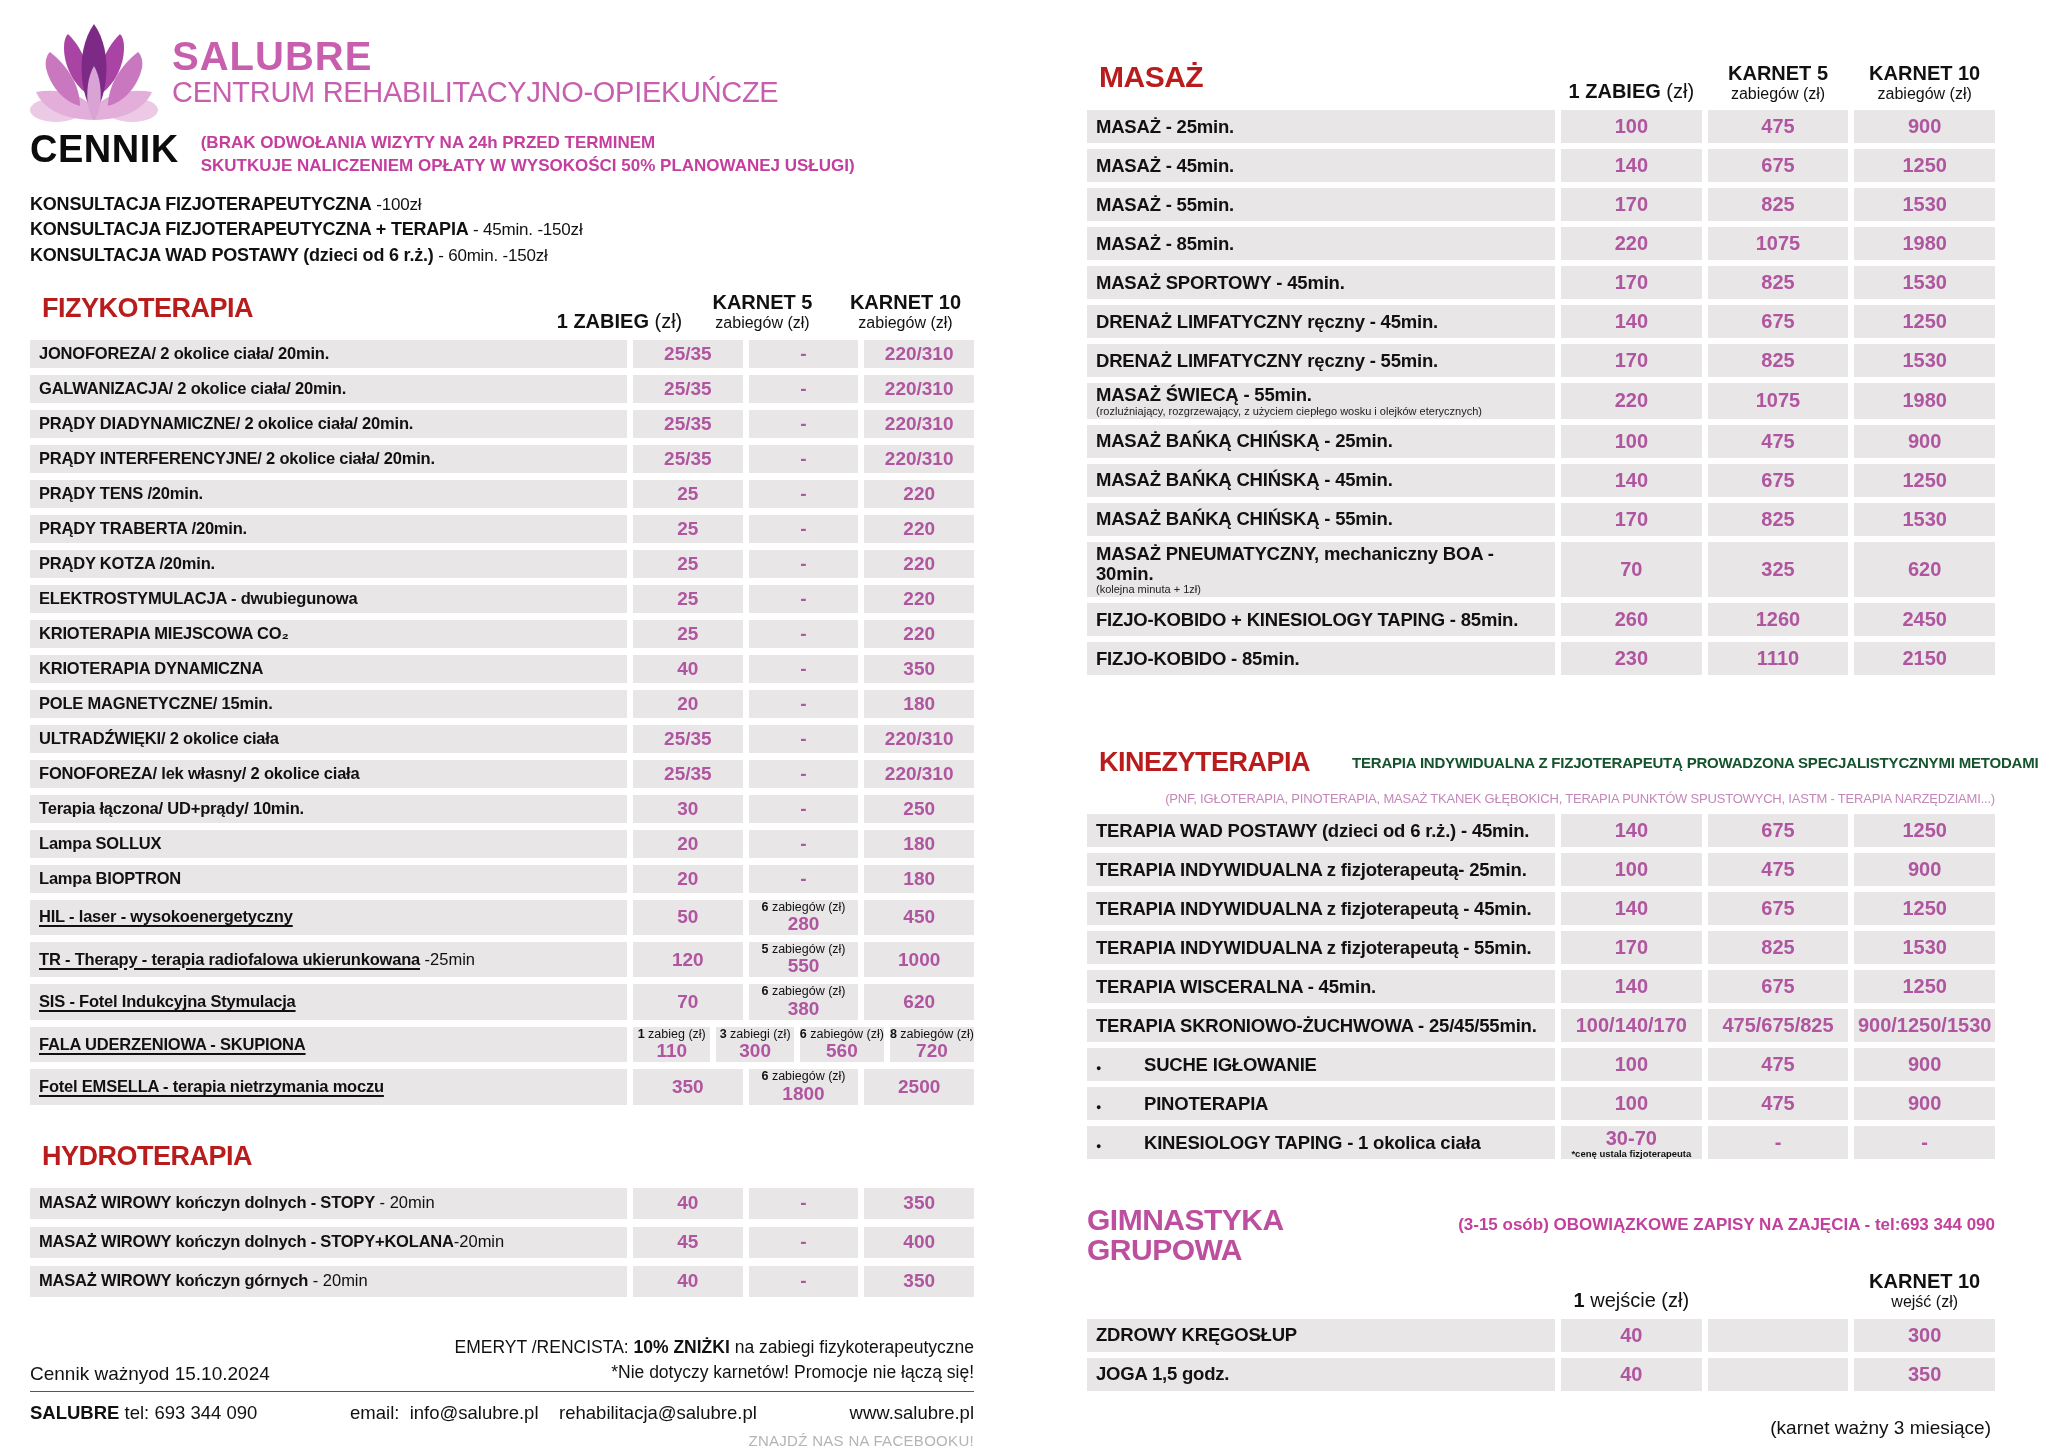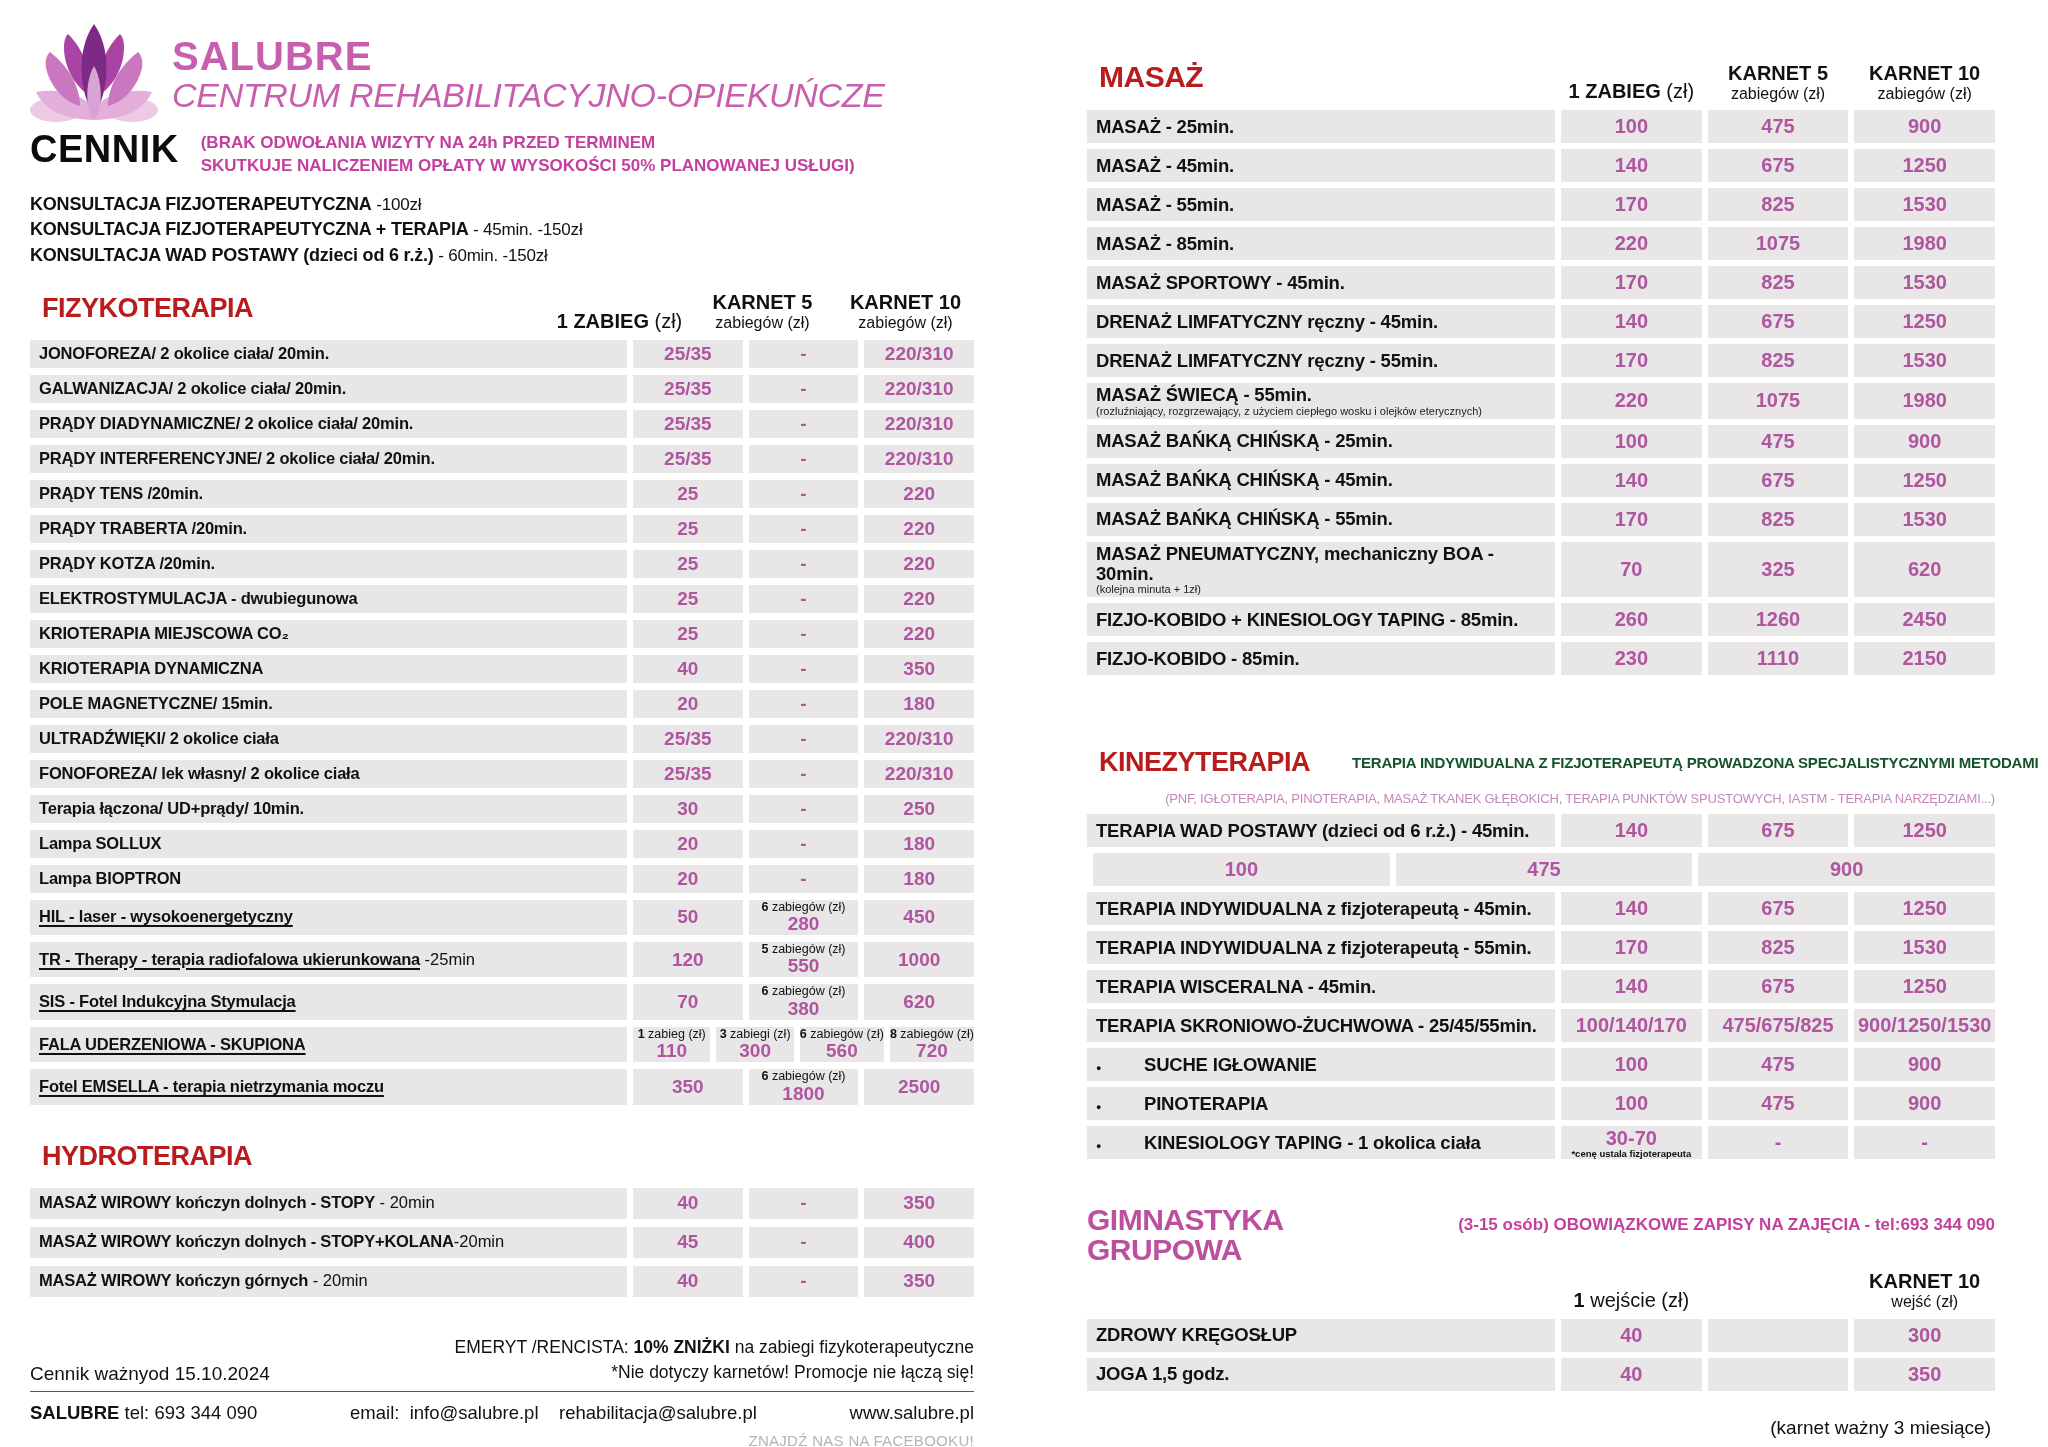--- a/index.html
+++ b/index.html
@@ -36,21 +36,21 @@
   .hdr-l2{font-size:16px;line-height:1.15;white-space:nowrap;font-weight:normal;}
   
   #left-col{position:absolute;left:30px;top:22px;width:944px;}
   #left-col .t-label{width:597px;flex:none;}
   #left-col .t-row{min-height:28px;}
   #left-col .lbl,#left-col .sfx{font-size:16.5px;}
   #left-col .cell-v{font-size:19px;}
   .brand-row{display:flex;align-items:flex-start;}
   .brand-text{margin-left:14px;padding-top:14px;}
   .brand-name{font-size:40px;font-weight:bold;color:#c75fae;line-height:1.0;letter-spacing:1px;}
-  .brand-sub{font-size:34px;color:#c75fae;line-height:1.15;letter-spacing:-0.3px;font-style:italic;}
+  .brand-sub{font-size:29px;color:#c75fae;line-height:1.15;letter-spacing:-0.3px;}
   .cennik-row{display:flex;align-items:flex-start;margin-top:4px;}
   .cennik{font-size:38px;font-weight:bold;color:#0c0c0c;letter-spacing:0.5px;line-height:1;}
   .cancel-note{margin-left:22px;color:#c43e9e;font-weight:bold;font-size:17px;line-height:1.35;padding-top:2px;}
   .consult{margin-top:14px;}
   .consult-line{font-size:18px;font-weight:bold;line-height:1.42;letter-spacing:-0.2px;}
   .consult-line .price{font-weight:normal;font-size:17px;}
   .sec-head{display:flex;align-items:flex-end;margin-bottom:6px;}
   .sec-head .head-label{width:515px;flex:none;}
   .sec-title{font-size:27px;font-weight:bold;color:#b91c1c;letter-spacing:-0.5px;line-height:1;margin:12px;}
   #fizyko-sec{margin-top:14px;}
@@ -846,20 +846,23 @@
             </div>
             <div class="t-cell">
               <div class="cell-v">675</div>
             </div>
             <div class="t-cell">
               <div class="cell-v">1250</div>
             </div>
           </div>
         </div>
         <div class="t-row">
+          <div class="t-label">
+            <div class="lab-line"><span class="lbl">TERAPIA INDYWIDUALNA z fizjoterapeutą- 25min.</span></div>
+          </div>
           <div class="t-prices">
             <div class="t-cell">
               <div class="cell-v">100</div>
             </div>
             <div class="t-cell">
               <div class="cell-v">475</div>
             </div>
             <div class="t-cell">
               <div class="cell-v">900</div>
             </div>

